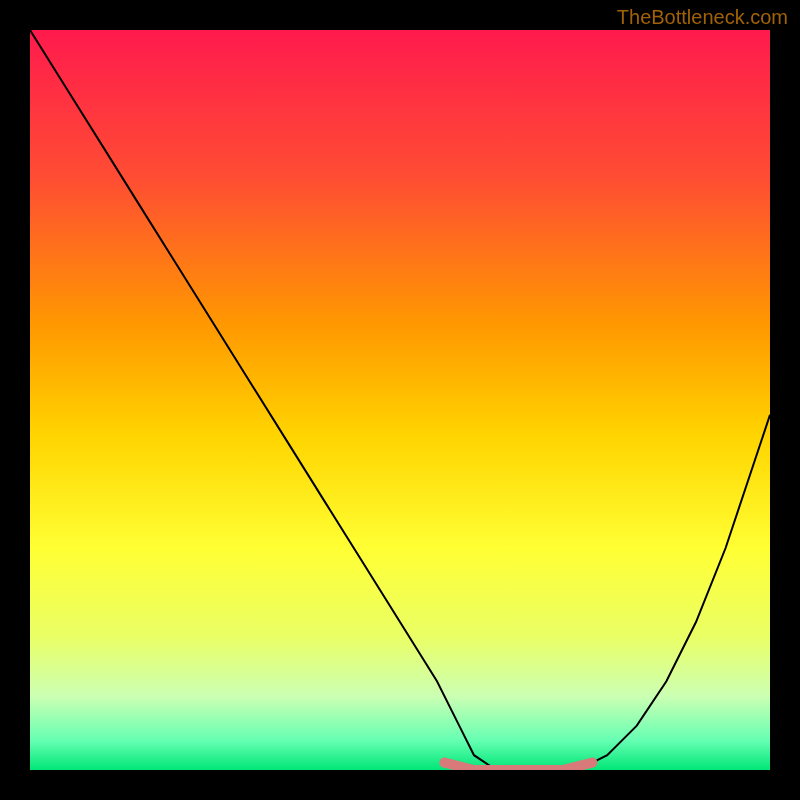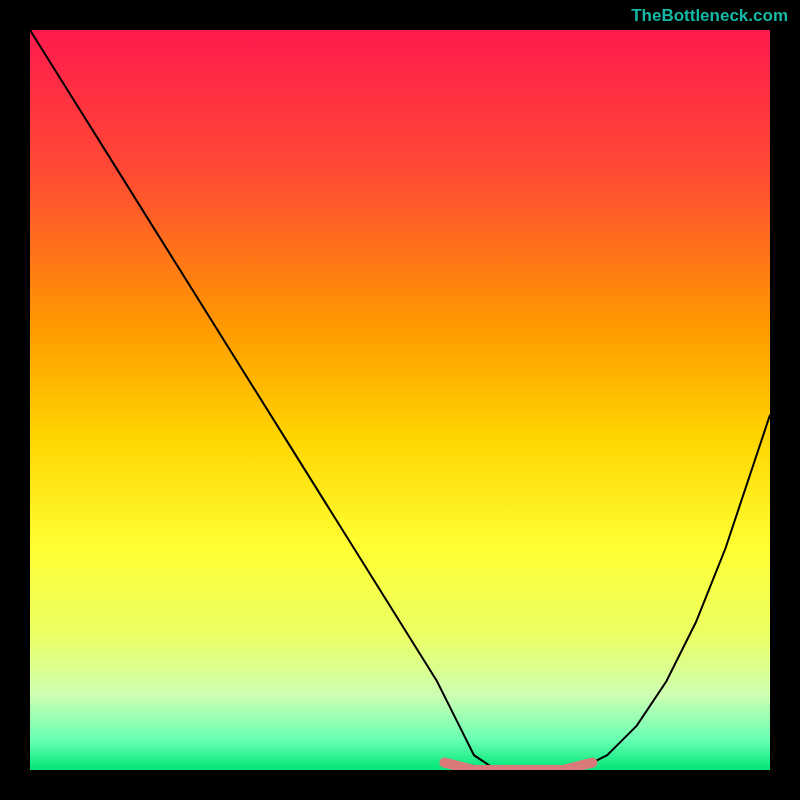--- a/index.html
+++ b/index.html
@@ -8,23 +8,23 @@
     width: 800px;
     height: 800px;
     background: #000;
     position: relative;
     font-family: Arial, sans-serif;
   }
   .watermark {
     position: absolute;
     top: 6px;
     right: 12px;
-    color: #14b8a6;
-    font-size: 17px;
-    font-weight: bold;
+    color: #a16207;
+    font-size: 20px;
+    font-weight: normal;
     z-index: 10;
   }
   .plot {
     position: absolute;
     left: 30px;
     top: 30px;
     width: 740px;
     height: 740px;
   }
   .plot svg {

